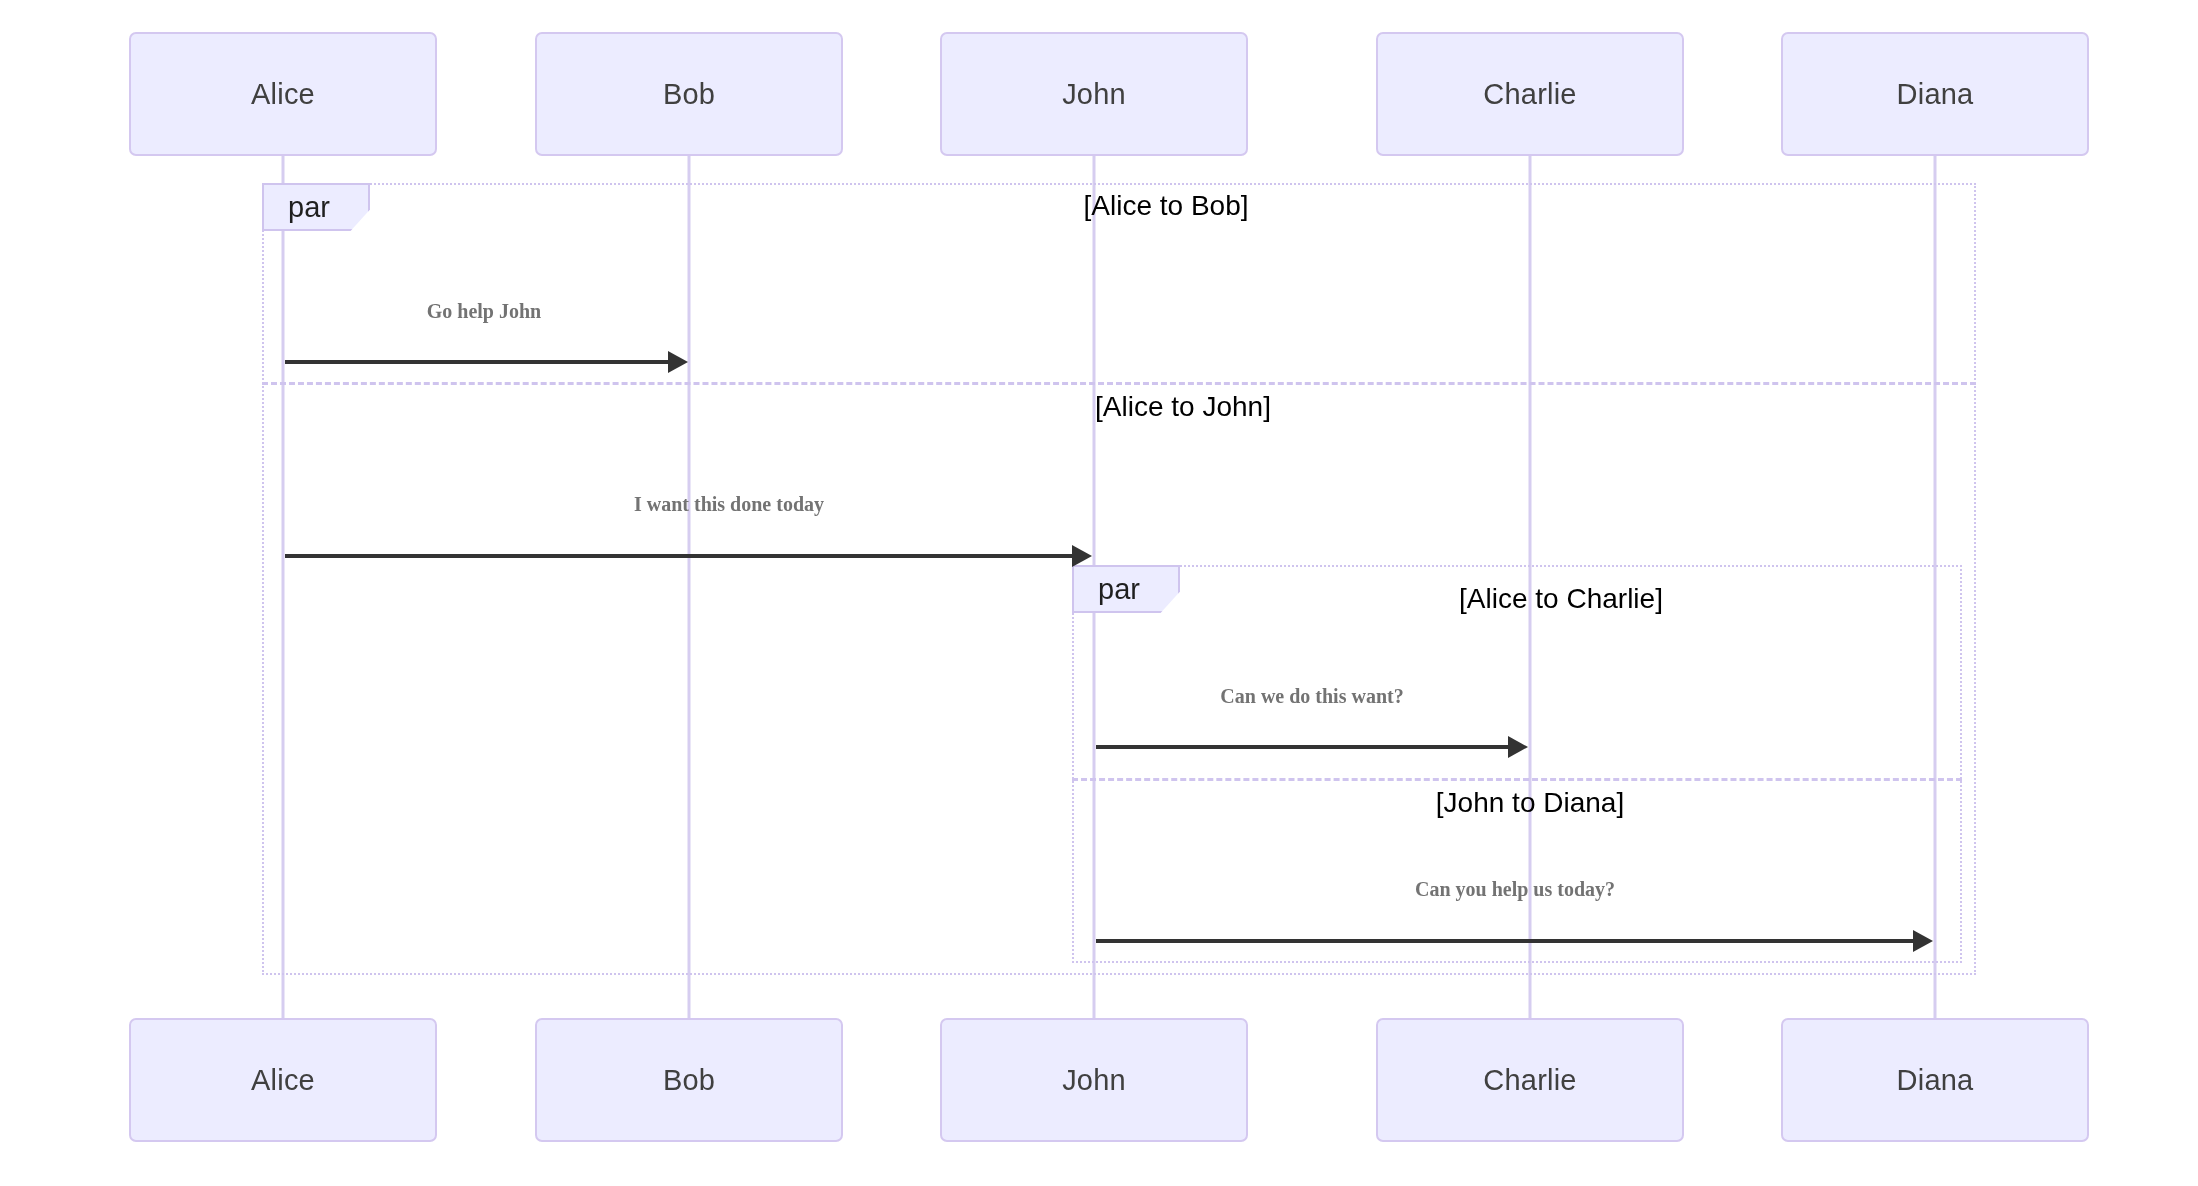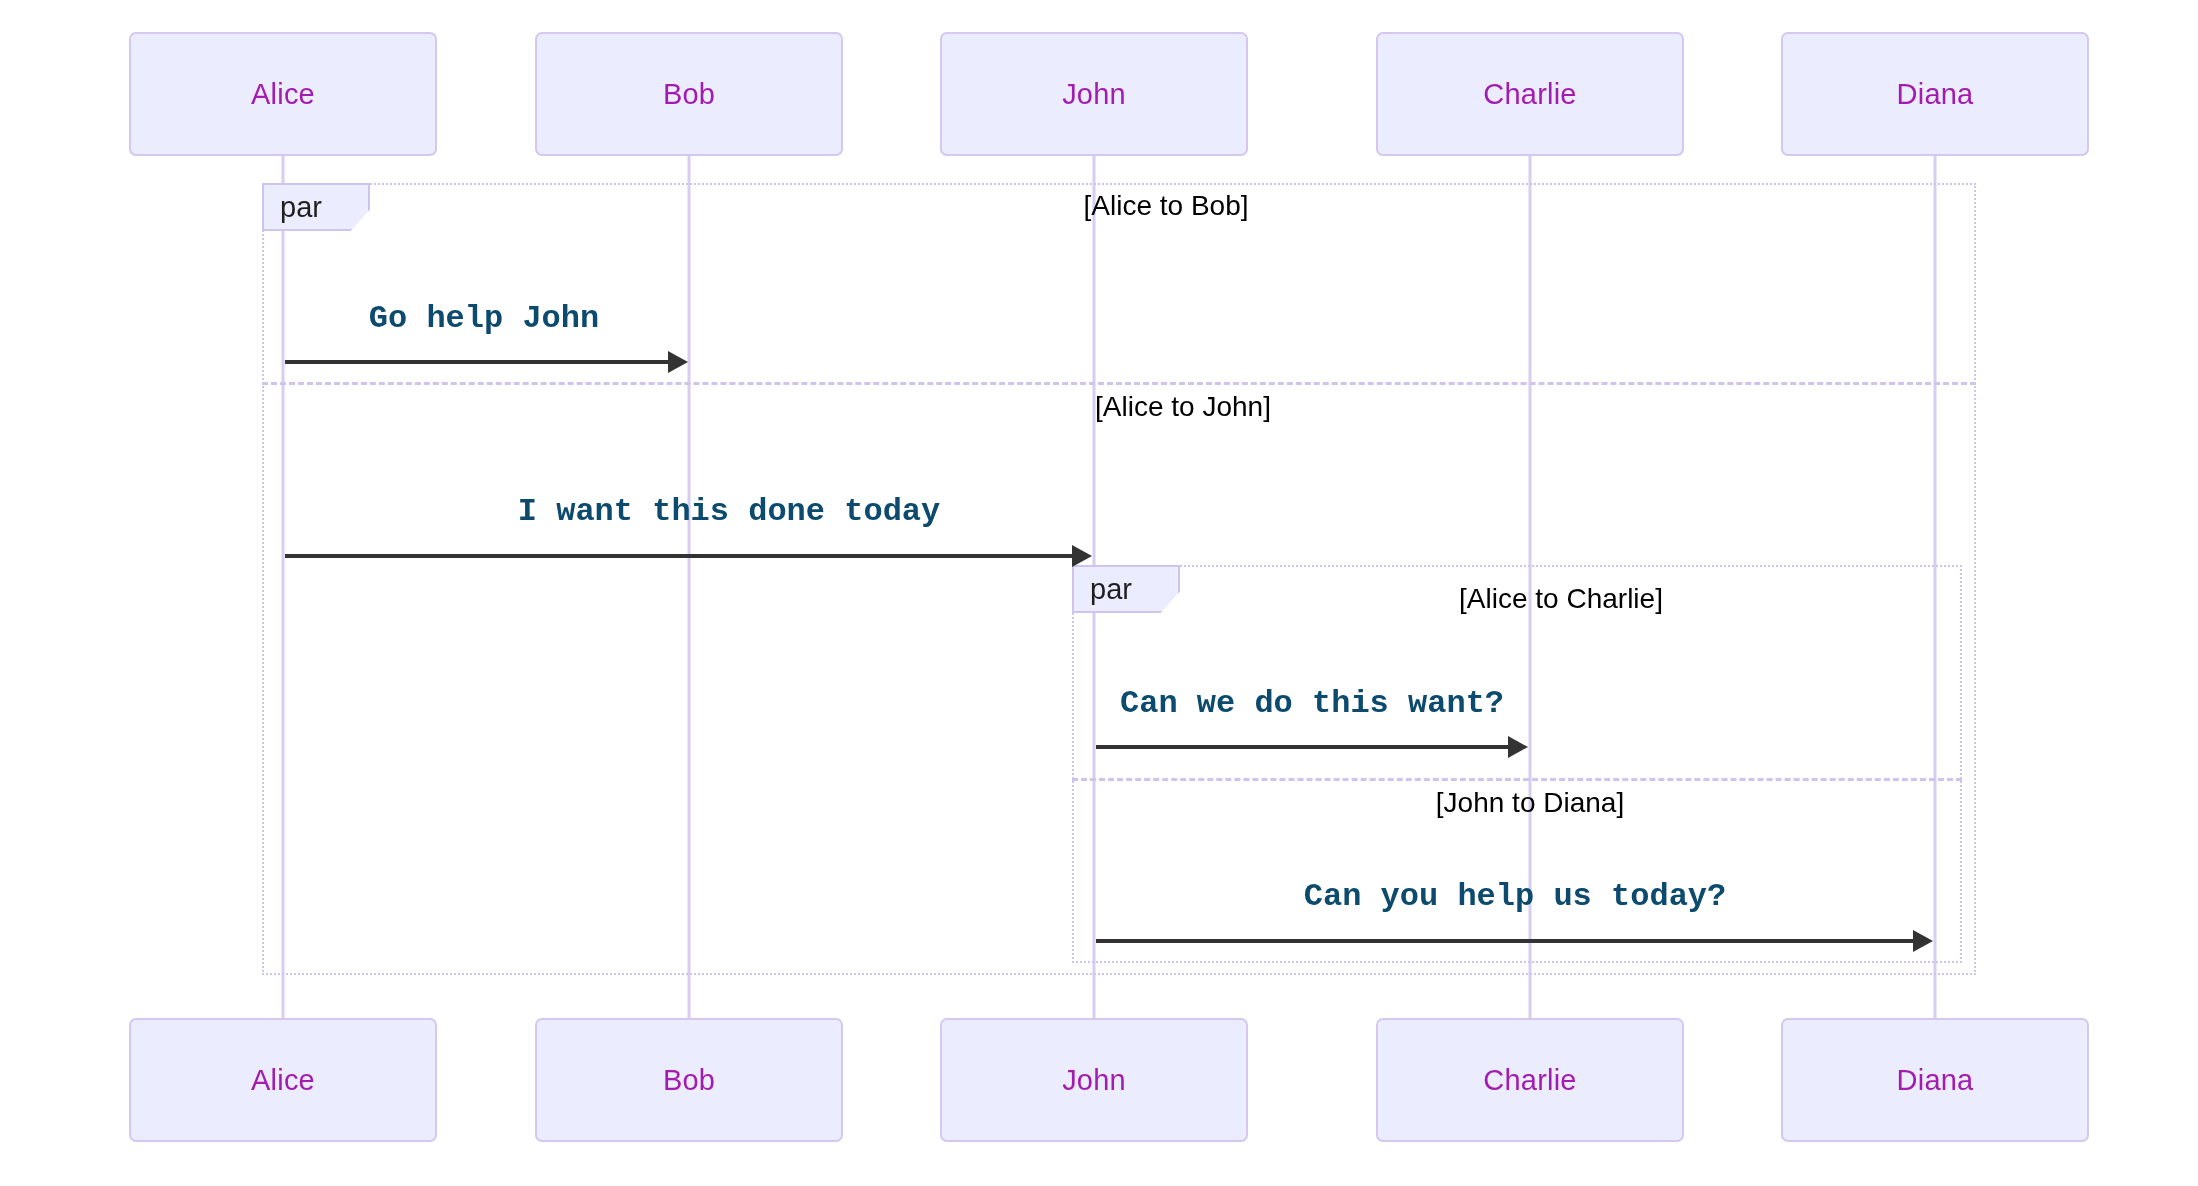--- a/index.html
+++ b/index.html
@@ -30,21 +30,21 @@
   
   .actor-box {
     position: absolute;
     box-sizing: border-box;
     background: #ececff;
     border: 2px solid #d4c8f0;
     border-radius: 7px;
     display: flex;
     align-items: center;
     justify-content: center;
-    color: #a21caf;
+    color: #404040;
     font-size: 29px;
     font-family: "Liberation Sans", sans-serif;
     letter-spacing: .2px;
   }
 
   
   .frag-box {
     position: absolute;
     box-sizing: border-box;
     border: 2px dotted #cfc4ee;
@@ -53,21 +53,21 @@
   .frag-label {
     position: absolute;
     box-sizing: border-box;
     background: #ececff;
     border: 2px solid #cfc4ee;
     color: #1f1f1f;
     font-size: 29px;
     font-family: "Liberation Sans", sans-serif;
     display: flex;
     align-items: center;
-    padding-left: 16px;
+    padding-left: 24px;
     -webkit-clip-path: polygon(0 0, 100% 0, 100% 55%, 82% 100%, 0 100%);
     clip-path: polygon(0 0, 100% 0, 100% 55%, 82% 100%, 0 100%);
   }
 
   
   .frag-divider {
     position: absolute;
     height: 0;
     border-top: 3px dashed #cfc4ee;
   }
@@ -92,24 +92,24 @@
   .msg-head {
     position: absolute;
     width: 0;
     height: 0;
     border-top: 11px solid transparent;
     border-bottom: 11px solid transparent;
     border-left: 20px solid #333333;
   }
   .msg-text {
     position: absolute;
-    color: #0c4a6e;
-    font-size: 32px;
+    color: #737373;
+    font-size: 20px;
     font-weight: bold;
-    font-family: Liberation Mono, monospace;
+    font-family: Liberation Serif, serif;
     white-space: nowrap;
     transform: translateX(-50%);
   }
 </style>
 </head>
 <body>
 
 <div id="diagram">
 
   <div id="lifelines">

